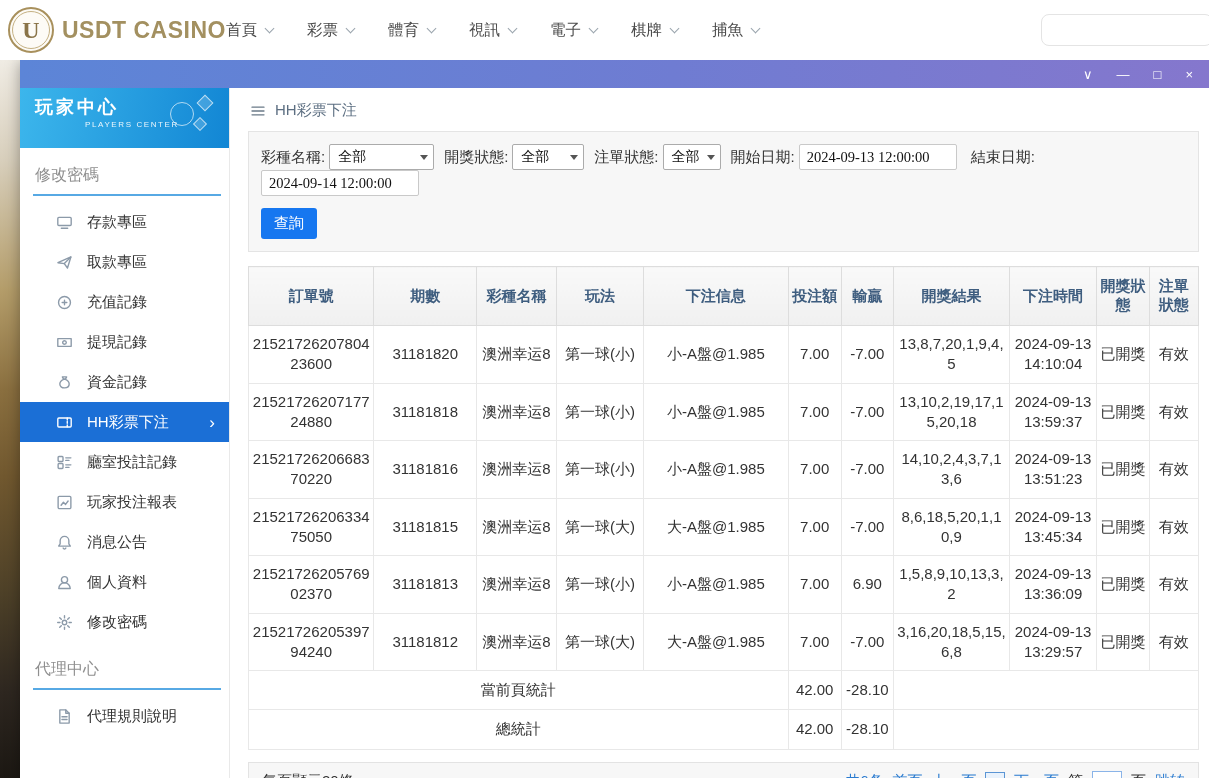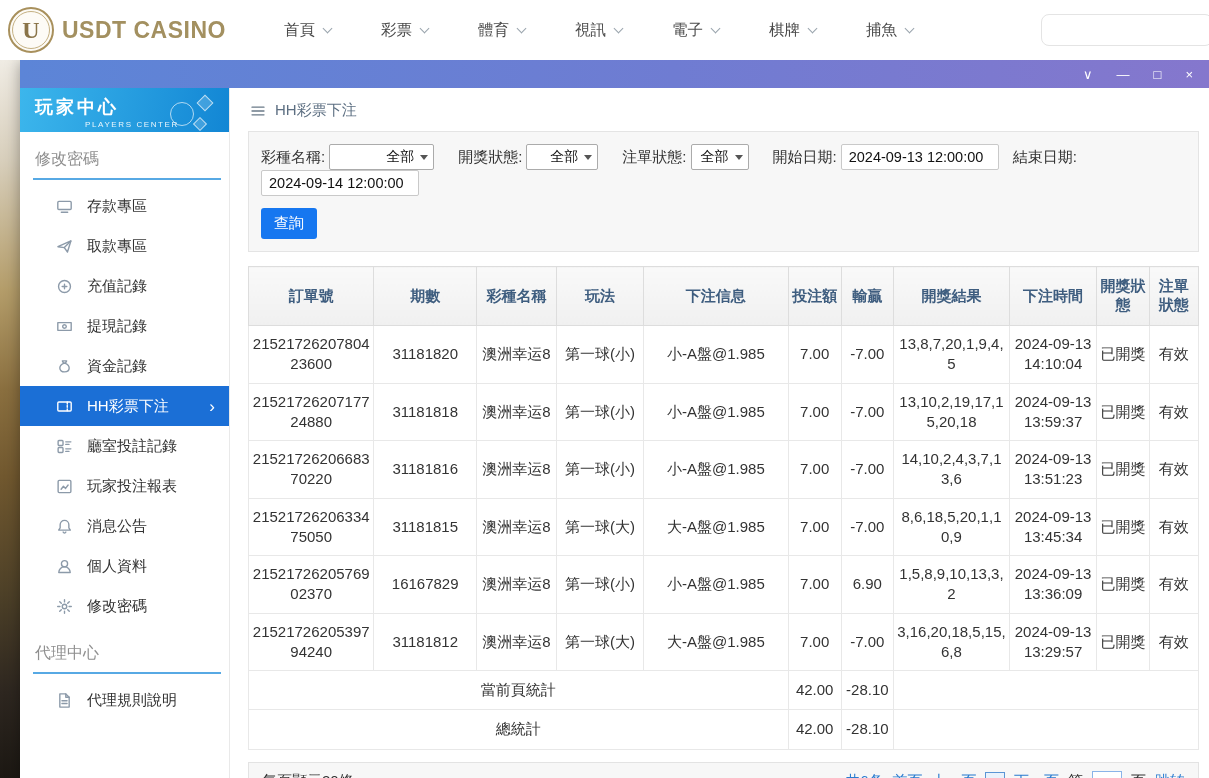--- a/index.html
+++ b/index.html
@@ -7,42 +7,42 @@
          font-family:"Liberation Sans","DejaVu Sans",sans-serif; }
 
   
   .topnav { height:60px; display:flex; align-items:center; background:#fff; padding-left:8px; position:relative; }
   .logo { display:flex; align-items:center; gap:8px; cursor:pointer; }
   .logo-mark { width:46px; height:46px; border-radius:50%; border:2px solid #a8905c; position:relative;
                display:flex; align-items:center; justify-content:center; color:#8a7448; background:#fdfbf6;
                font-family:"Liberation Serif",serif; font-size:24px; font-weight:bold; }
   .logo-mark::after { content:""; position:absolute; inset:2px; border:1px solid #c5b183; border-radius:50%; }
   .logo-text { font-size:23px; font-weight:800; color:#a39060; letter-spacing:.5px; }
-  .topnav-items { display:flex; gap:50px; margin-left:58px; }
+  .topnav-items { display:flex; gap:34px; }
   .nav-item { display:flex; align-items:center; font-size:15.5px; color:#4b4b4b; cursor:pointer; }
   .chev { width:7px; height:7px; border-right:1.6px solid #9aa4ad; border-bottom:1.6px solid #9aa4ad;
           transform:rotate(45deg); display:inline-block; margin-left:9px; margin-top:-4px; }
   .topnav-box { margin-left:auto; width:172px; height:32px; border:1px solid #e4e4e4; border-radius:8px; margin-right:-4px; }
 
   
   .lower { display:flex; height:718px; }
   .left-strip { width:20px;
     background:linear-gradient(180deg,#f0ece4 0%,#d8cfbc 14%,#b49d6a 32%,#8a6f3f 46%,#71582f 58%,#4e4128 74%,#2e2720 88%,#1c1813 100%); }
 
   .modal { flex:1; display:flex; flex-direction:column; box-shadow:0 2px 14px rgba(0,0,0,.35); min-width:0; }
   .titlebar { height:28px; background:linear-gradient(90deg,#5c85d7 0%,#6f7cd2 55%,#8577cd 100%);
               display:flex; align-items:center; justify-content:flex-end; padding-right:16px; flex:none; }
   .win-controls { display:flex; align-items:center; gap:24px; }
   .win-btn { color:#fff; font-size:13px; line-height:1; cursor:pointer; }
 
   .modal-body { flex:1; display:flex; background:#fff; min-height:0; }
 
   
   .sidebar { width:210px; border-right:1px solid #e9e9e9; display:flex; flex-direction:column; overflow:hidden; flex:none; }
-  .sb-header { height:44px; background:linear-gradient(100deg,#3cb6ec,#1286d4); color:#fff; padding:7px 0 0 15px; position:relative; flex:none; }
+  .sb-header { height:60px; background:linear-gradient(100deg,#3cb6ec,#1286d4); color:#fff; padding:7px 0 0 15px; position:relative; flex:none; }
   .sb-title { font-size:18px; font-weight:bold; letter-spacing:3px; }
   .sb-sub { font-size:8px; letter-spacing:1.6px; margin-top:1px; opacity:.9;text-align:center; }
   .sb-deco { position:absolute; right:8px; top:4px; width:62px; height:44px; }
   .sb-deco i { position:absolute; border:1px solid rgba(255,255,255,.65); display:block; }
   .sb-deco .d1 { width:24px; height:24px; border-radius:50%; right:27px; top:10px; }
   .sb-deco .d2 { width:12px; height:12px; transform:rotate(45deg); right:10px; top:5px; background:rgba(255,255,255,.18); }
   .sb-deco .d3 { width:10px; height:10px; transform:rotate(45deg); right:16px; top:27px; background:rgba(255,255,255,.18); }
 
   .section-title { margin:0 8px 6px 13px; padding:17px 0 8px 2px; font-size:16px; color:#8f8f8f; border-bottom:2px solid #57a9e4; }
   .menu-item { height:40px; display:flex; align-items:center; gap:14px; padding-left:36px; font-size:15px; color:#333; cursor:pointer; }
@@ -56,24 +56,24 @@
   
   .content { flex:1; padding:0 10px 0 18px; min-width:0; overflow:hidden; }
   .page-title-row { display:flex; align-items:center; gap:9px; padding:13px 2px 11px; color:#5d6f82; font-size:15px; }
   .menu-glyph { width:16px; height:16px; color:#6a7a88; cursor:pointer; display:flex; }
   .menu-glyph svg { width:16px; height:16px; }
 
   .filter-box { background:#f7f7f7; border:1px solid #e4e4e4; padding:12px 12px; }
   .filter-fields { display:flex; align-items:center; flex-wrap:wrap; }
   .f-label { font-size:15px; color:#333; margin-right:4px; }
   .select-box { height:26px; background:#fff; border:1px solid #ababab; border-radius:2px; display:flex; align-items:center;
-                justify-content:flex-end; padding:0 5px 0 8px; margin-right:24px; font-size:14px; color:#111; cursor:pointer; }
+                justify-content:space-between; padding:0 5px 0 8px; margin-right:10px; font-size:14px; color:#111; cursor:pointer; }
   .sel-arrow { width:0; height:0; border-left:4px solid transparent; border-right:4px solid transparent; border-top:5px solid #555; margin-left:6px; }
   .date-input { height:26px; border:1px solid #c9c9c9; border-radius:2px; background:#fff; padding:0 7px; font-size:14.5px;
-                color:#111; margin-right:14px; font-family:Liberation Sans, sans-serif; }
+                color:#111; margin-right:14px; font-family:Liberation Serif, serif; }
   .search-btn { margin-top:12px; background:#1677f0; color:#fff; border:none; border-radius:3px; padding:6px 13px;
                 font-size:15px; cursor:pointer; display:block; font-family:Liberation Mono, monospace; }
 
   .data-table { width:100%; border-collapse:collapse; table-layout:fixed; margin-top:14px; background:#fff; }
   .data-table th { background:linear-gradient(#f9f9f9,#f0f0f0); color:#3e5d7f; font-size:15px; font-weight:bold;
                    border:1px solid #ddd; padding:10px 3px; }
   .data-table td { border:1px solid #e8e8e8; font-size:15px; color:#333; text-align:center; padding:8px 3px;
                    line-height:1.35; word-wrap:break-word; }
   .data-table td.c0, .data-table td.c7 { word-break:break-all; }
   .summary-row td { padding:9px 3px; }
@@ -389,21 +389,21 @@
                   <td class="c4">大-A盤@1.985</td>
                   <td class="c5">7.00</td>
                   <td class="c6">-7.00</td>
                   <td class="c7">8,6,18,5,20,1,10,9</td>
                   <td class="c8">2024-09-13 13:45:34</td>
                   <td class="c9">已開獎</td>
                   <td class="c10">有效</td>
                 </tr>
                 <tr>
                   <td class="c0">2152172620576902370</td>
-                  <td class="c1">16167829</td>
+                  <td class="c1">31181813</td>
                   <td class="c2">澳洲幸运8</td>
                   <td class="c3">第一球(小)</td>
                   <td class="c4">小-A盤@1.985</td>
                   <td class="c5">7.00</td>
                   <td class="c6">6.90</td>
                   <td class="c7">1,5,8,9,10,13,3,2</td>
                   <td class="c8">2024-09-13 13:36:09</td>
                   <td class="c9">已開獎</td>
                   <td class="c10">有效</td>
                 </tr>

